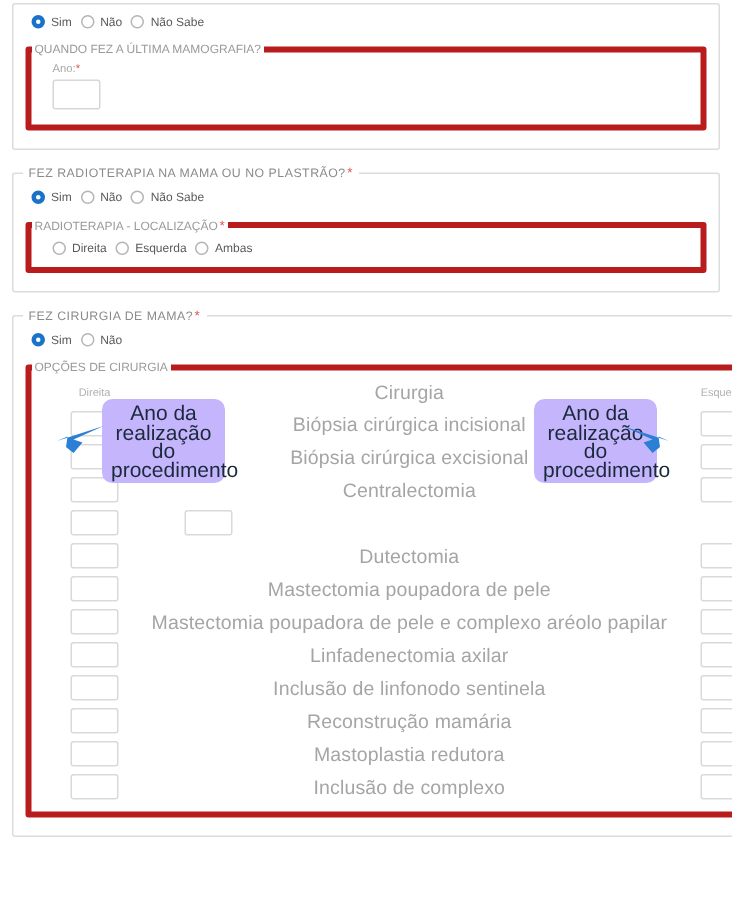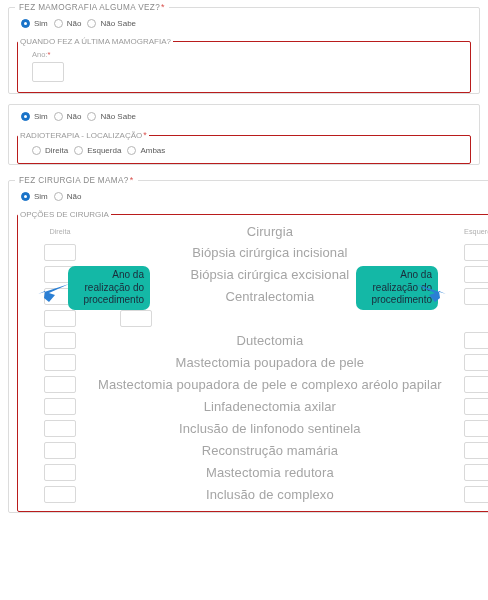--- a/index.html
+++ b/index.html
@@ -32,23 +32,23 @@
     margin-left: 6px;
     text-transform: uppercase;
     font-weight: 400;
   }
   legend.sect-title .req {
     color: #d9534f;
     font-size: 9px;
     margin-left: 1px;
   }
   fieldset.inner {
-    border: 1px solid #b91c1c;
+    border: 4px solid #b91c1c;
     border-radius: 2px;
-    margin: 0 8px 0 8px;
+    margin: 0 8px 12px 8px;
     padding: 0;
     background: #fff;
   }
   fieldset.inner > legend.sect-title {
     font-size: 8px;
     color: #9a9a9a;
   }
 
   
   .radio-row {
@@ -140,25 +140,25 @@
     height: 17px;
     border: 1px solid #d9d9d9;
     border-radius: 2px;
     background: #fff;
     box-sizing: border-box;
   }
 
   
   .callout {
     position: absolute;
-    background: #14b8a6;
+    background: #c4b5fd;
     color: #1b2a3a;
-    font-size: 10px;
+    font-size: 14px;
     line-height: 12.5px;
-    text-align: right;
+    text-align: center;
     border-radius: 7px;
     padding: 3px 6px;
     box-sizing: border-box;
     z-index: 20;
     pointer-events: none;
   }
   .callout-left  { left: 68px;  top: 266px; width: 82px; }
   .callout-right { left: 356px; top: 266px; width: 82px; }
 
   .arrow {
@@ -167,21 +167,20 @@
     pointer-events: none;
   }
   .arrow-left  { left: 36px;  top: 281px; }
   .arrow-right { left: 414px; top: 281px; }
 </style>
 </head>
 <body>
 
 <div style="padding:2px 8px 0 8px;">
   <fieldset class="sect">
-    <legend class="sect-title"><span>FEZ MAMOGRAFIA ALGUMA VEZ?</span><span class="req">*</span></legend>
 
     <div class="radio-row">
       <label class="radio-opt">
         <span class="rbtn on"></span>
         <span>Sim</span>
       </label>
       <label class="radio-opt">
         <span class="rbtn"></span>
         <span>Não</span>
       </label>
@@ -196,20 +195,21 @@
       <div class="ano-block">
         <div class="ano-label"><span>Ano:</span><span class="req">*</span></div>
         <div class="txtbox"></div>
       </div>
     </fieldset>
   </fieldset>
 </div>
 
 <div style="padding:10px 8px 0 8px;">
   <fieldset class="sect">
+    <legend class="sect-title"><span>FEZ RADIOTERAPIA NA MAMA OU NO PLASTRÃO?</span><span class="req">*</span></legend>
 
     <div class="radio-row">
       <label class="radio-opt">
         <span class="rbtn on"></span>
         <span>Sim</span>
       </label>
       <label class="radio-opt">
         <span class="rbtn"></span>
         <span>Não</span>
       </label>
@@ -354,21 +354,21 @@
               </div>
               <div class="cell-m">Reconstrução mamária</div>
               <div class="cell-r">
                 <div class="sbox"></div>
               </div>
             </div>
             <div class="trow">
               <div class="cell-l">
                 <div class="sbox"></div>
               </div>
-              <div class="cell-m">Mastectomia redutora</div>
+              <div class="cell-m">Mastoplastia redutora</div>
               <div class="cell-r">
                 <div class="sbox"></div>
               </div>
             </div>
             <div class="trow">
               <div class="cell-l">
                 <div class="sbox"></div>
               </div>
               <div class="cell-m">Inclusão de complexo</div>
               <div class="cell-r">

